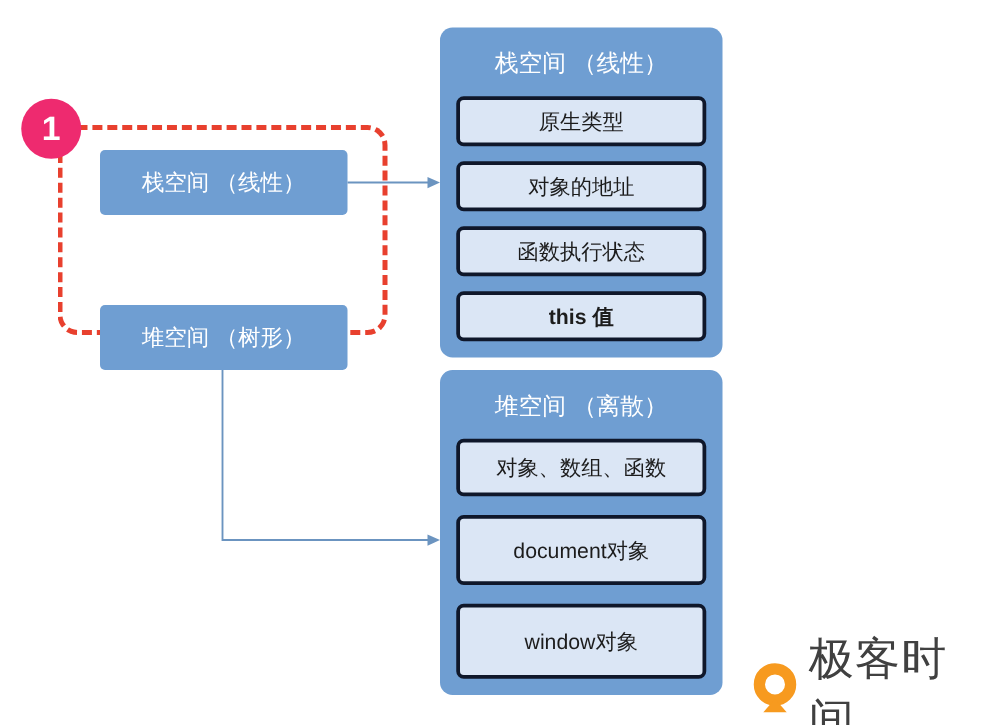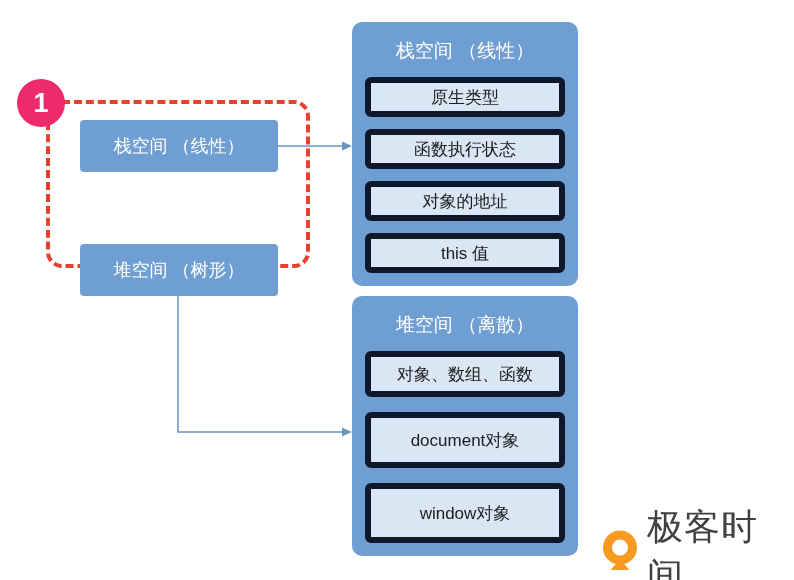--- a/index.html
+++ b/index.html
@@ -65,28 +65,28 @@
   .heap-panel  { top: 296px; height: 260px; }
   .panel-title {
     color: #ffffff;
     font-size: 19px;
     text-align: center;
     padding: 4px 0 13px;
     flex: 0 0 auto;
   }
   .panel-item {
     background: #dbe6f5;
-    border: 6px solid #0f172a;
+    border: 3px solid #0f172a;
     color: #1c1c1c;
     border-radius: 6px;
     display: flex; align-items: center; justify-content: center;
     font-size: 17px;
   }
   .stack-panel .panel-item { height: 40px; margin-bottom: 12px; }
-  .stack-panel .panel-item:last-child { margin-bottom: 0; }
+  .stack-panel .panel-item:last-child { margin-bottom: 0; font-weight: bold; }
   .heap-panel .panel-item { margin-bottom: 15px; }
   .heap-panel .panel-item:last-child { margin-bottom: 0; }
   .item-h1 { height: 46px; }
   .item-h2 { height: 60px; }
   .item-h3 { height: 56px; }
   .logo {
     position: absolute;
     left: 600px; top: 503px;
     display: flex; align-items: center; gap: 7px;
     z-index: 2;
@@ -114,22 +114,22 @@
   </div>
 
   <div class="dashed-group"></div>
 
   <div class="src-box box1">栈空间 （线性）</div>
   <div class="src-box box2">堆空间 （树形）</div>
 
   <div class="panel stack-panel">
     <div class="panel-title">栈空间 （线性）</div>
     <div class="panel-item">原生类型</div>
+    <div class="panel-item">对象的地址</div>
     <div class="panel-item">函数执行状态</div>
-    <div class="panel-item">对象的地址</div>
     <div class="panel-item">this 值</div>
   </div>
 
   <div class="panel heap-panel">
     <div class="panel-title">堆空间 （离散）</div>
     <div class="panel-item item-h1">对象、数组、函数</div>
     <div class="panel-item item-h3">document对象</div>
     <div class="panel-item item-h2">window对象</div>
   </div>
 

